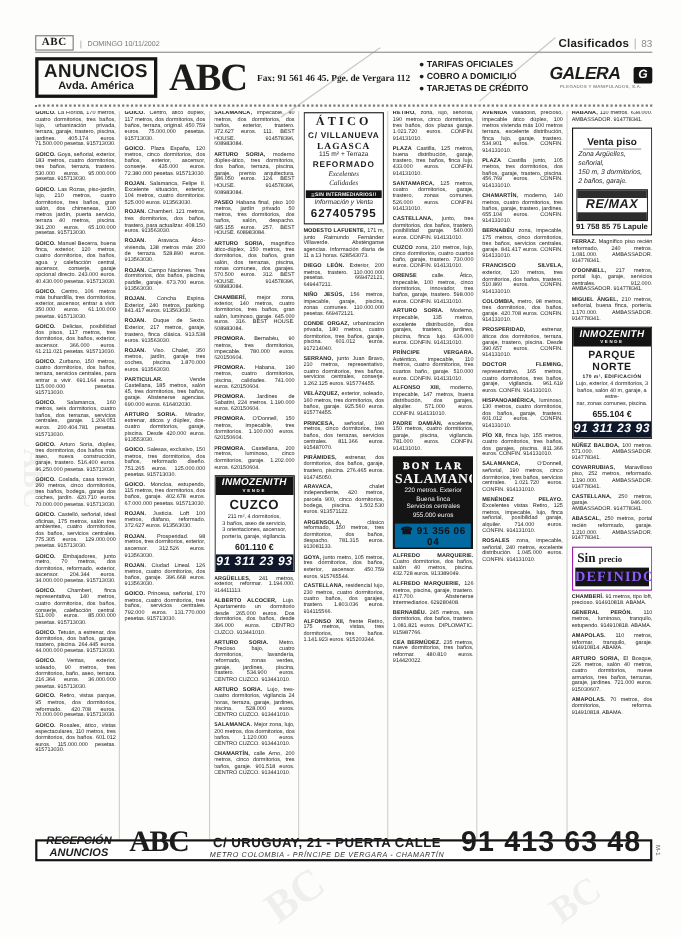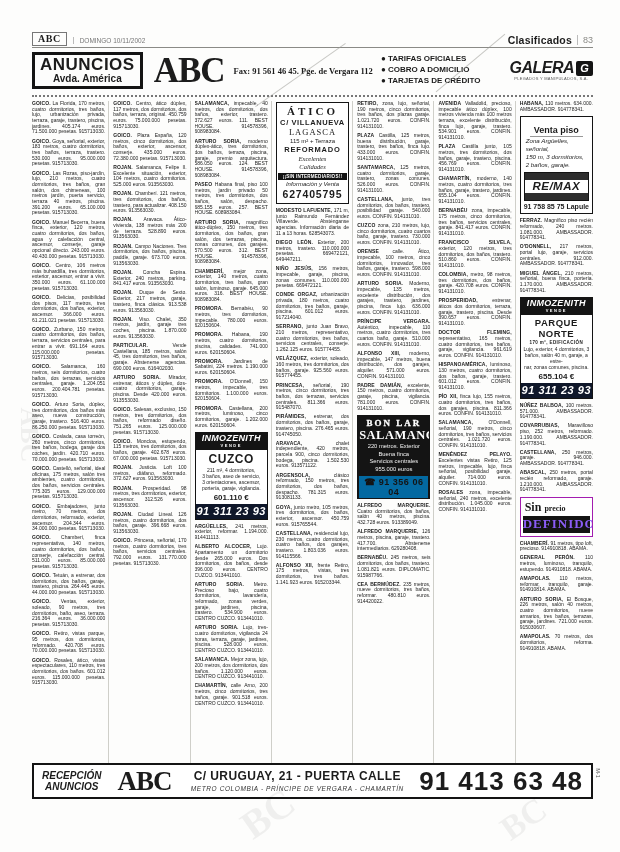--- a/index.html
+++ b/index.html
@@ -18,38 +18,38 @@
   .banner{position:absolute;left:32px;right:27px;top:49px;height:43px;display:flex;align-items:center;}
   .anuncios-box{border:3px solid #141414;text-align:center;padding:1px 5px 2px;line-height:1;}
   .anuncios-title{font-weight:900;font-size:17px;letter-spacing:.5px;}
   .anuncios-sub{font-weight:bold;font-size:10px;margin-top:1px;}
   .abc-logo{font-family:"Liberation Serif",serif;font-weight:bold;font-size:35px;margin:0 9px 0 11px;letter-spacing:-1px;}
   .phone-block{text-align:center;line-height:1;}
   .phone-big{font-weight:900;font-size:26px;letter-spacing:1px;}
   .fax-line{font-family:"Liberation Serif",serif;font-weight:bold;font-size:8.5px;margin-top:2px;}
   .bullets{font-size:8px;font-weight:900;line-height:1.35;margin-left:8px;white-space:nowrap;}
   .galera{margin-left:auto;text-align:center;line-height:1;}
-  .galera-row{display:flex;align-items:center;gap:2px;justify-content:center;}
+  .galera-row{display:flex;align-items:center;gap:12px;justify-content:center;}
   .galera-name{font-style:italic;font-weight:900;font-size:16px;letter-spacing:-.5px;}
   .galera-g{width:17px;height:15px;background:#141414;color:#fff;font-weight:900;font-style:italic;font-size:11px;display:flex;align-items:center;justify-content:center;border-radius:2px;}
   .galera-sub{font-size:4px;color:#555;margin-top:1px;letter-spacing:.3px;}
 
   
   .cols{position:absolute;left:32px;right:27px;top:95px;height:664px;display:flex;gap:4px;border-top:2px dotted #777;padding-top:4px;overflow:hidden;}
   .col{flex:1 1 0;min-width:0;border-right:1px solid #cfcfc9;padding-right:3px;overflow:hidden;}
   .col:last-child{border-right:none;padding-right:0;}
   .ad{font-size:5px;line-height:1.14;text-align:justify;margin:0 0 3.5px;word-break:break-word;color:#222;}
   .ad b{text-transform:uppercase;letter-spacing:.1px;}
 
   
   .adbox{border:1px solid #141414;margin:1px 0 4px;text-align:center;background:#fff;overflow:hidden;}
   .bx-atico{padding:2px 1px 3px;}
   .atico-title{font-family:"Liberation Serif",serif;font-weight:bold;font-size:11px;letter-spacing:3px;}
   .atico-l1{font-weight:bold;font-size:7.5px;letter-spacing:.6px;margin-top:1px;}
-  .atico-l2{font-family:"Liberation Serif",serif;font-weight:normal;font-size:8.5px;letter-spacing:1px;}
+  .atico-l2{font-family:"Liberation Serif",serif;font-weight:bold;font-size:8.5px;letter-spacing:1px;}
   .atico-l3{font-size:6px;margin-top:1px;}
   .atico-l4{font-weight:900;font-size:7.5px;letter-spacing:.8px;margin-top:1px;}
   .atico-l5{font-family:"Liberation Serif",serif;font-style:italic;font-size:6.5px;margin-top:1px;line-height:1.15;}
   .atico-l7{background:#141414;color:#fff;font-weight:bold;font-size:4.6px;padding:1px 0;margin:2px 0 1px;letter-spacing:.2px;}
   .atico-l8{font-style:italic;font-size:6px;}
   .atico-phone{font-weight:900;font-size:10.5px;letter-spacing:.8px;margin-top:1px;}
 
   .zenith-bar{background:#141414;color:#fff;padding:1px 0 2px;line-height:1;}
   .zenith-brand{font-style:italic;font-weight:900;font-size:9px;letter-spacing:.3px;}
   .zenith-sub{font-size:4px;font-weight:bold;letter-spacing:1.5px;margin-top:1px;}
@@ -73,21 +73,21 @@
   .remax-stripe{height:7px;background:#2e2e2e;}
   .remax-mid{background:#fff;font-style:italic;font-weight:900;font-size:11.5px;letter-spacing:.5px;padding:0 0 1px;}
   .remax-phone{font-size:7px;font-weight:bold;}
 
   .bx-sinprecio{border:1px solid #a21caf;padding:2px 2px 3px;}
   .sp-t1{font-family:"Liberation Serif",serif;font-weight:bold;font-size:12px;text-align:left;padding-left:2px;}
   .sp-t1 .sp-small{font-size:8px;font-weight:bold;}
   .sp-t2{background:#141414;color:#8b5cf6;font-family:"Liberation Serif",serif;font-weight:900;font-size:13px;letter-spacing:1px;margin-top:1px;padding:0 0 1px;}
 
   
-  .footer{position:absolute;left:32px;right:27px;top:763px;height:36px;border:2px solid #141414;background:#fff;display:flex;align-items:center;padding:0 8px;box-sizing:border-box;}
+  .footer{position:absolute;left:32px;right:27px;top:763px;height:20px;border:2px solid #141414;background:#fff;display:flex;align-items:flex-end;padding:0 8px;box-sizing:border-box;}
   .recepcion{font-style:italic;font-weight:900;font-size:10px;line-height:1.1;text-align:center;}
   .footer-abc{font-family:"Liberation Serif",serif;font-weight:bold;font-size:27px;letter-spacing:-1px;margin:0 14px 0 16px;}
   .footer-addr{flex:1;text-align:center;line-height:1.1;}
   .footer-addr-1{font-weight:900;font-size:12px;letter-spacing:.4px;}
   .footer-addr-2{font-style:italic;font-size:6.5px;letter-spacing:.6px;color:#333;margin-top:1px;}
   .footer-phone{font-weight:900;font-size:26px;letter-spacing:1px;margin-left:10px;}
   .m1{position:absolute;right:18px;top:770px;font-size:5.5px;color:#555;transform:rotate(90deg);}
 
   
   .scanline{position:absolute;background:#9a9a96;opacity:.55;}

